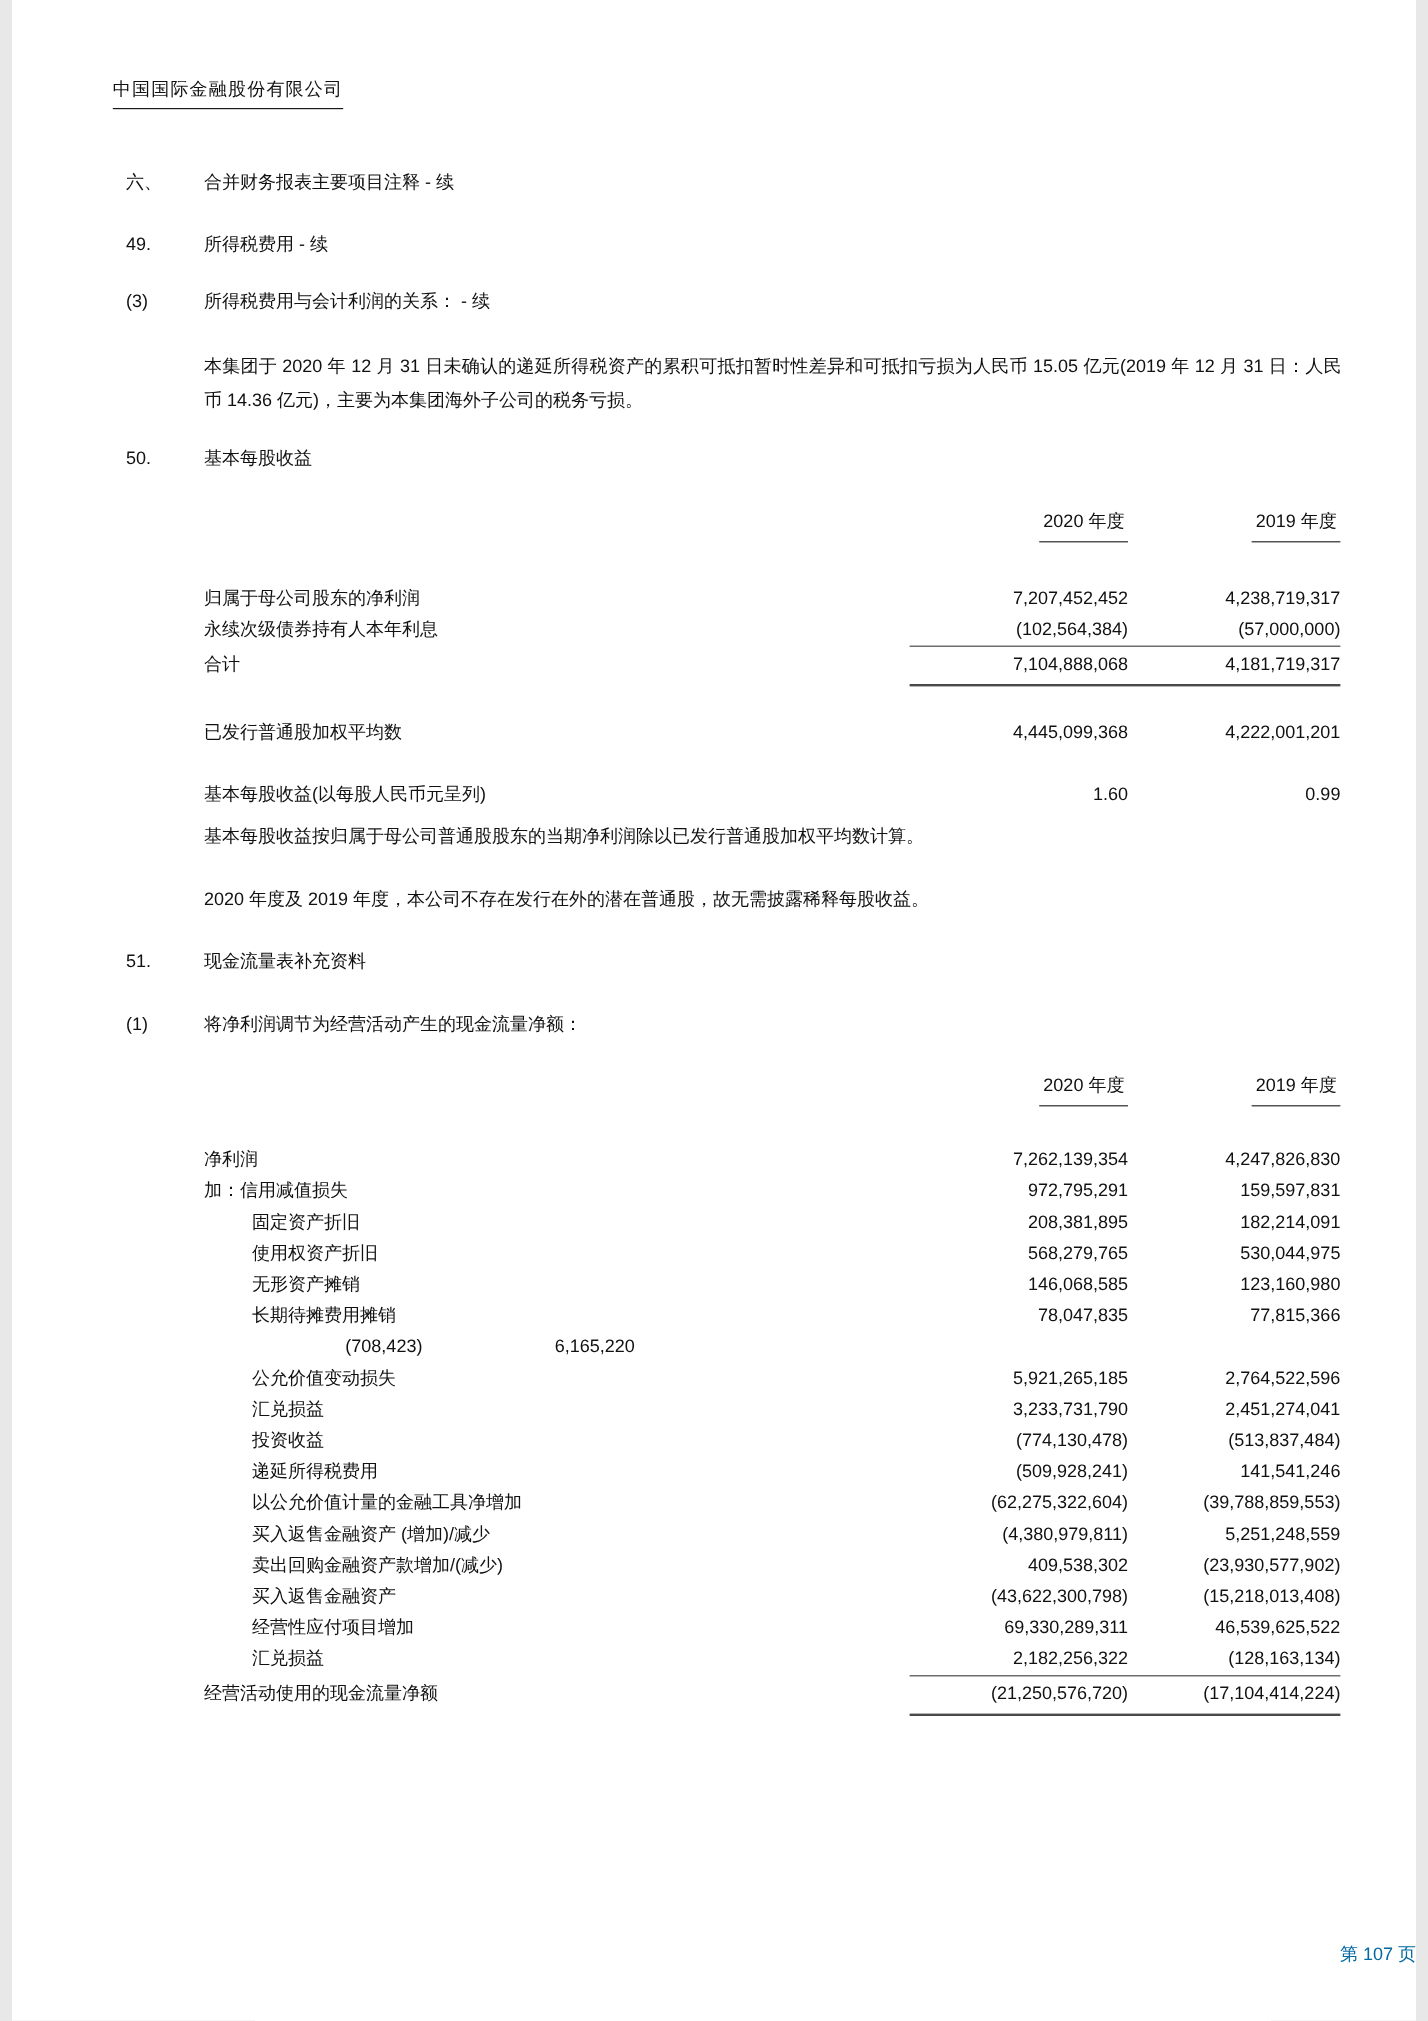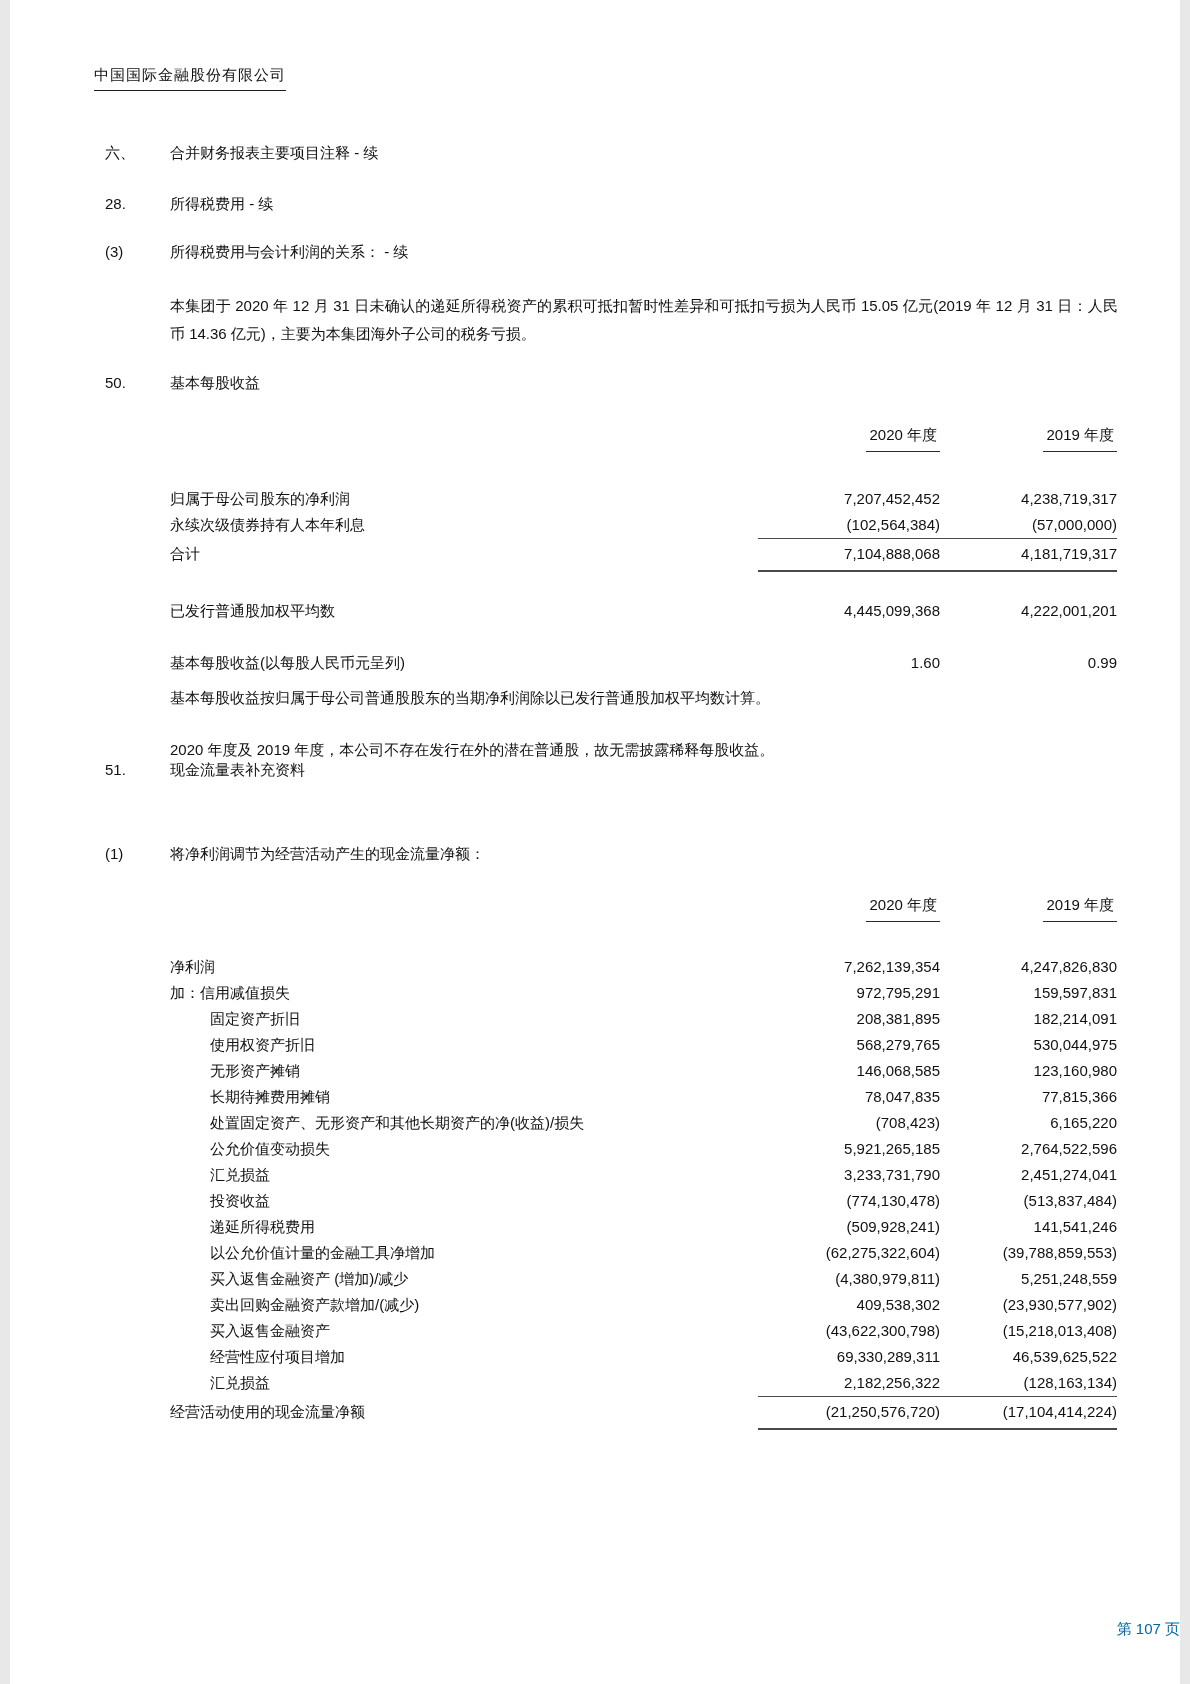--- a/index.html
+++ b/index.html
@@ -56,21 +56,21 @@
 <div class="page">
 
   <div class="abs company">中国国际金融股份有限公司</div>
 
   <div class="abs hrow" style="top:140px;">
     <span class="hnum">六、</span>
     <span class="htitle">合并财务报表主要项目注释 - 续</span>
   </div>
 
   <div class="abs hrow" style="top:191px;">
-    <span class="hnum">28.</span>
+    <span class="hnum">49.</span>
     <span class="htitle">所得税费用 - 续</span>
   </div>
 
   <div class="abs hrow" style="top:239px;">
     <span class="hnum">(3)</span>
     <span class="htitle">所得税费用与会计利润的关系： - 续</span>
   </div>
 
   <div class="abs para" style="top:292px;">本集团于 2020 年 12 月 31 日未确认的递延所得税资产的累积可抵扣暂时性差异和可抵扣亏损为人民币 15.05 亿元(2019 年 12 月 31 日：人民币 14.36 亿元)，主要为本集团海外子公司的税务亏损。</div>
 
@@ -108,21 +108,21 @@
     <div class="trow mt26">
       <span class="tlabel">基本每股收益(以每股人民币元呈列)</span>
       <span class="tc1">1.60</span>
       <span class="tc2">0.99</span>
     </div>
   </div>
 
   <div class="abs note" style="top:685px;">基本每股收益按归属于母公司普通股股东的当期净利润除以已发行普通股加权平均数计算。</div>
   <div class="abs note" style="top:737px;">2020 年度及 2019 年度，本公司不存在发行在外的潜在普通股，故无需披露稀释每股收益。</div>
 
-  <div class="abs hrow" style="top:757px;align-items:center;">
+  <div class="abs hrow" style="top:789px;align-items:center;">
     <span class="hnum">51.</span>
     <span class="htitle">现金流量表补充资料</span>
   </div>
 
   <div class="abs hrow" style="top:841px;">
     <span class="hnum">(1)</span>
     <span class="htitle">将净利润调节为经营活动产生的现金流量净额：</span>
   </div>
 
   <div class="abs ftable" style="top:892px;">
@@ -156,21 +156,20 @@
       <span class="tlabel">无形资产摊销</span>
       <span class="tc1">146,068,585</span>
       <span class="tc2">123,160,980</span>
     </div>
     <div class="trow sub">
       <span class="tlabel">长期待摊费用摊销</span>
       <span class="tc1">78,047,835</span>
       <span class="tc2">77,815,366</span>
     </div>
     <div class="trow sub">
-      <span class="tlabel">处置固定资产、无形资产和其他长期资产的净(收益)/损失</span>
       <span class="tc1">(708,423)</span>
       <span class="tc2">6,165,220</span>
     </div>
     <div class="trow sub">
       <span class="tlabel">公允价值变动损失</span>
       <span class="tc1">5,921,265,185</span>
       <span class="tc2">2,764,522,596</span>
     </div>
     <div class="trow sub">
       <span class="tlabel">汇兑损益</span>

